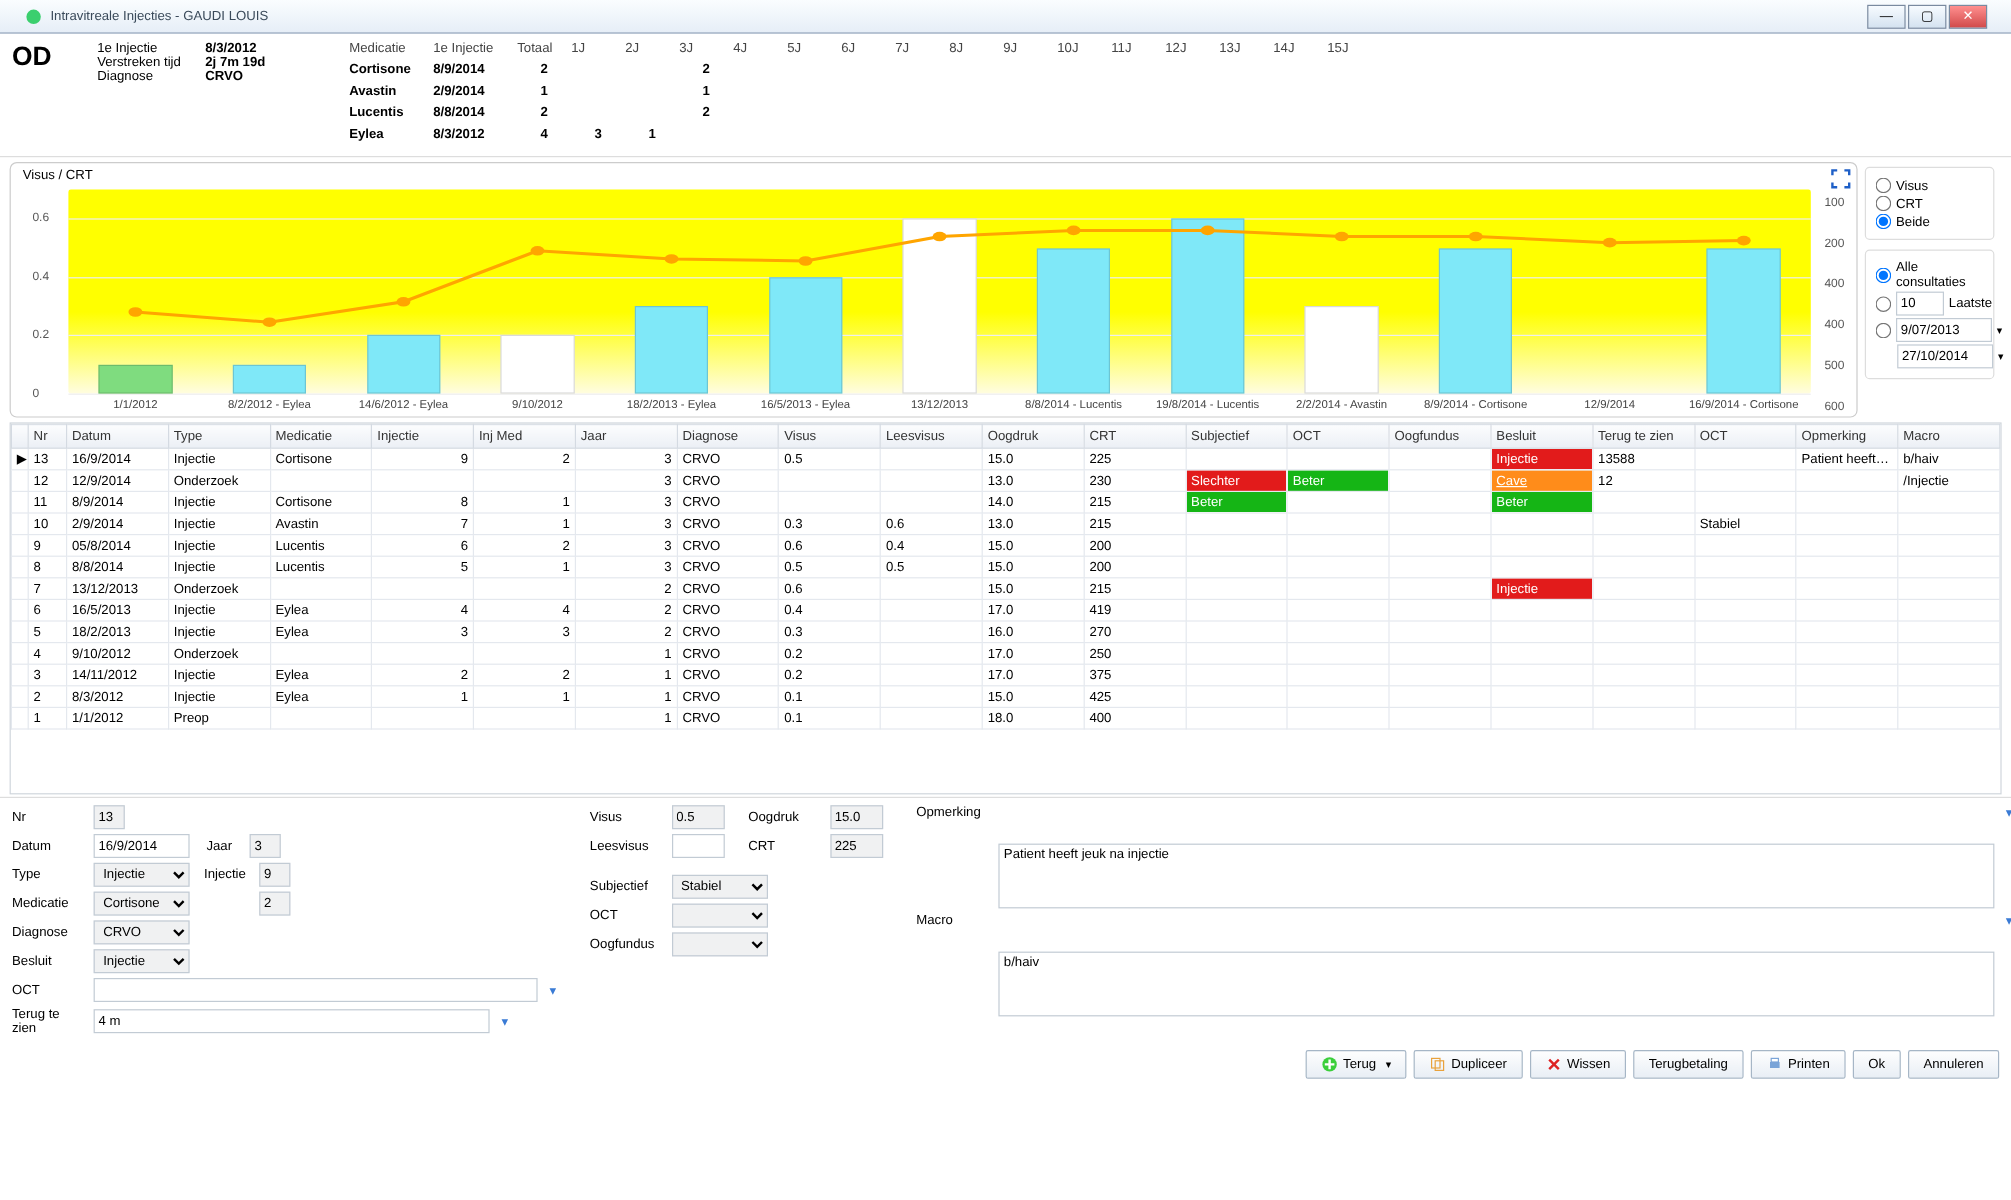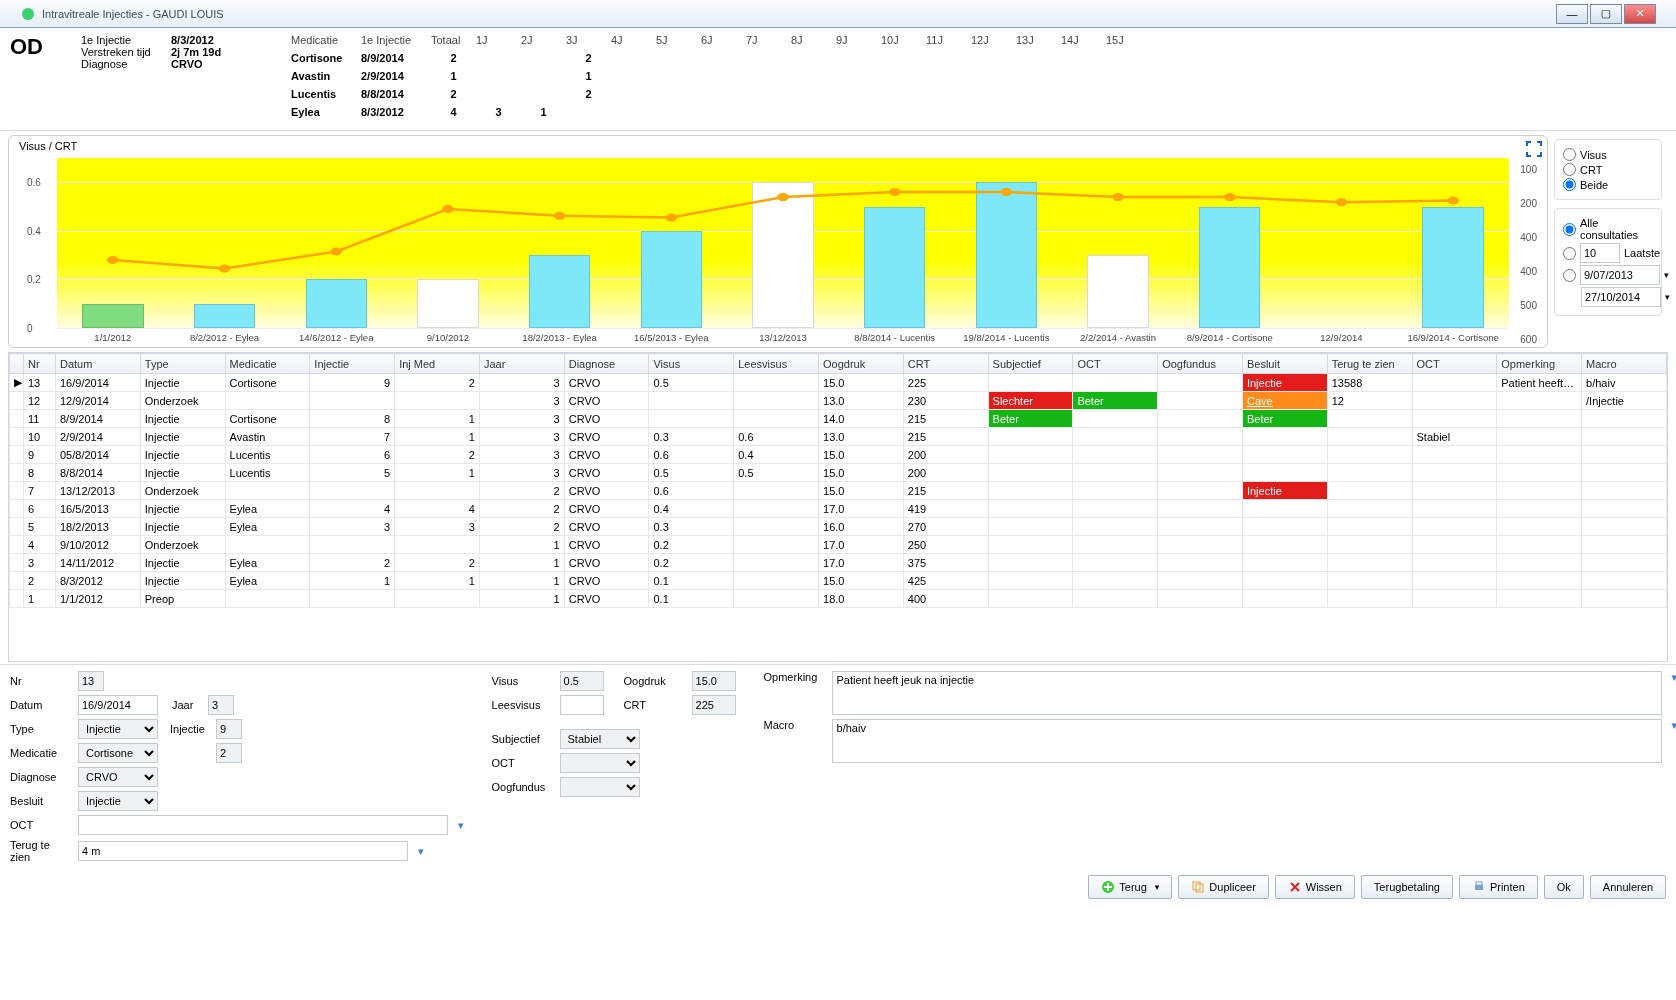--- a/index.html
+++ b/index.html
@@ -57,21 +57,21 @@
 .cell-orange{background:#ff8c1a !important; color:#fff;text-decoration:underline;}
 
 .form-panel{ display:flex; padding:6px 10px 6px 10px; gap:28px; border-top:1px solid #ddd; }
 .form-col{ display:flex; flex-direction:column; gap:4px; }
 .form-row{ display:flex; align-items:center; gap:6px;}
 .form-row .lbl{ width:62px; }
 .form-input{ height:20px; border:1px solid #c2cbd4; padding:1px 3px; background:#fff;}
 .form-input:read-only{background:#f0f1f2;}
 .w80{width:80px;} .w44{width:44px;} .w30{width:26px;}
 select.form-input{background:#fff;}
-textarea.big{height:44px; width:830px; border:1px solid #c2cbd4; resize:none; padding:2px 4px;}
+textarea.big{height:54px; width:830px; border:1px solid #c2cbd4; resize:none; padding:2px 4px;margin-top:32px;}
 .expand-btn{color:#3a7bd5; cursor:pointer; margin-left:4px;}
 
 .bottom-bar{ display:flex; justify-content:flex-end; gap:6px; padding:6px 10px 10px 10px;}
 .bottom-bar button{ height:24px; padding:0 12px; border:1px solid #a6b6c6; background:linear-gradient(#fefefe,#e8eef5); border-radius:2px; cursor:pointer; display:flex; align-items:center; gap:4px;}
 .btn-icon{width:14px; height:14px;}
 </style>
 </head>
 <body>
 
 <div class="title-bar">

